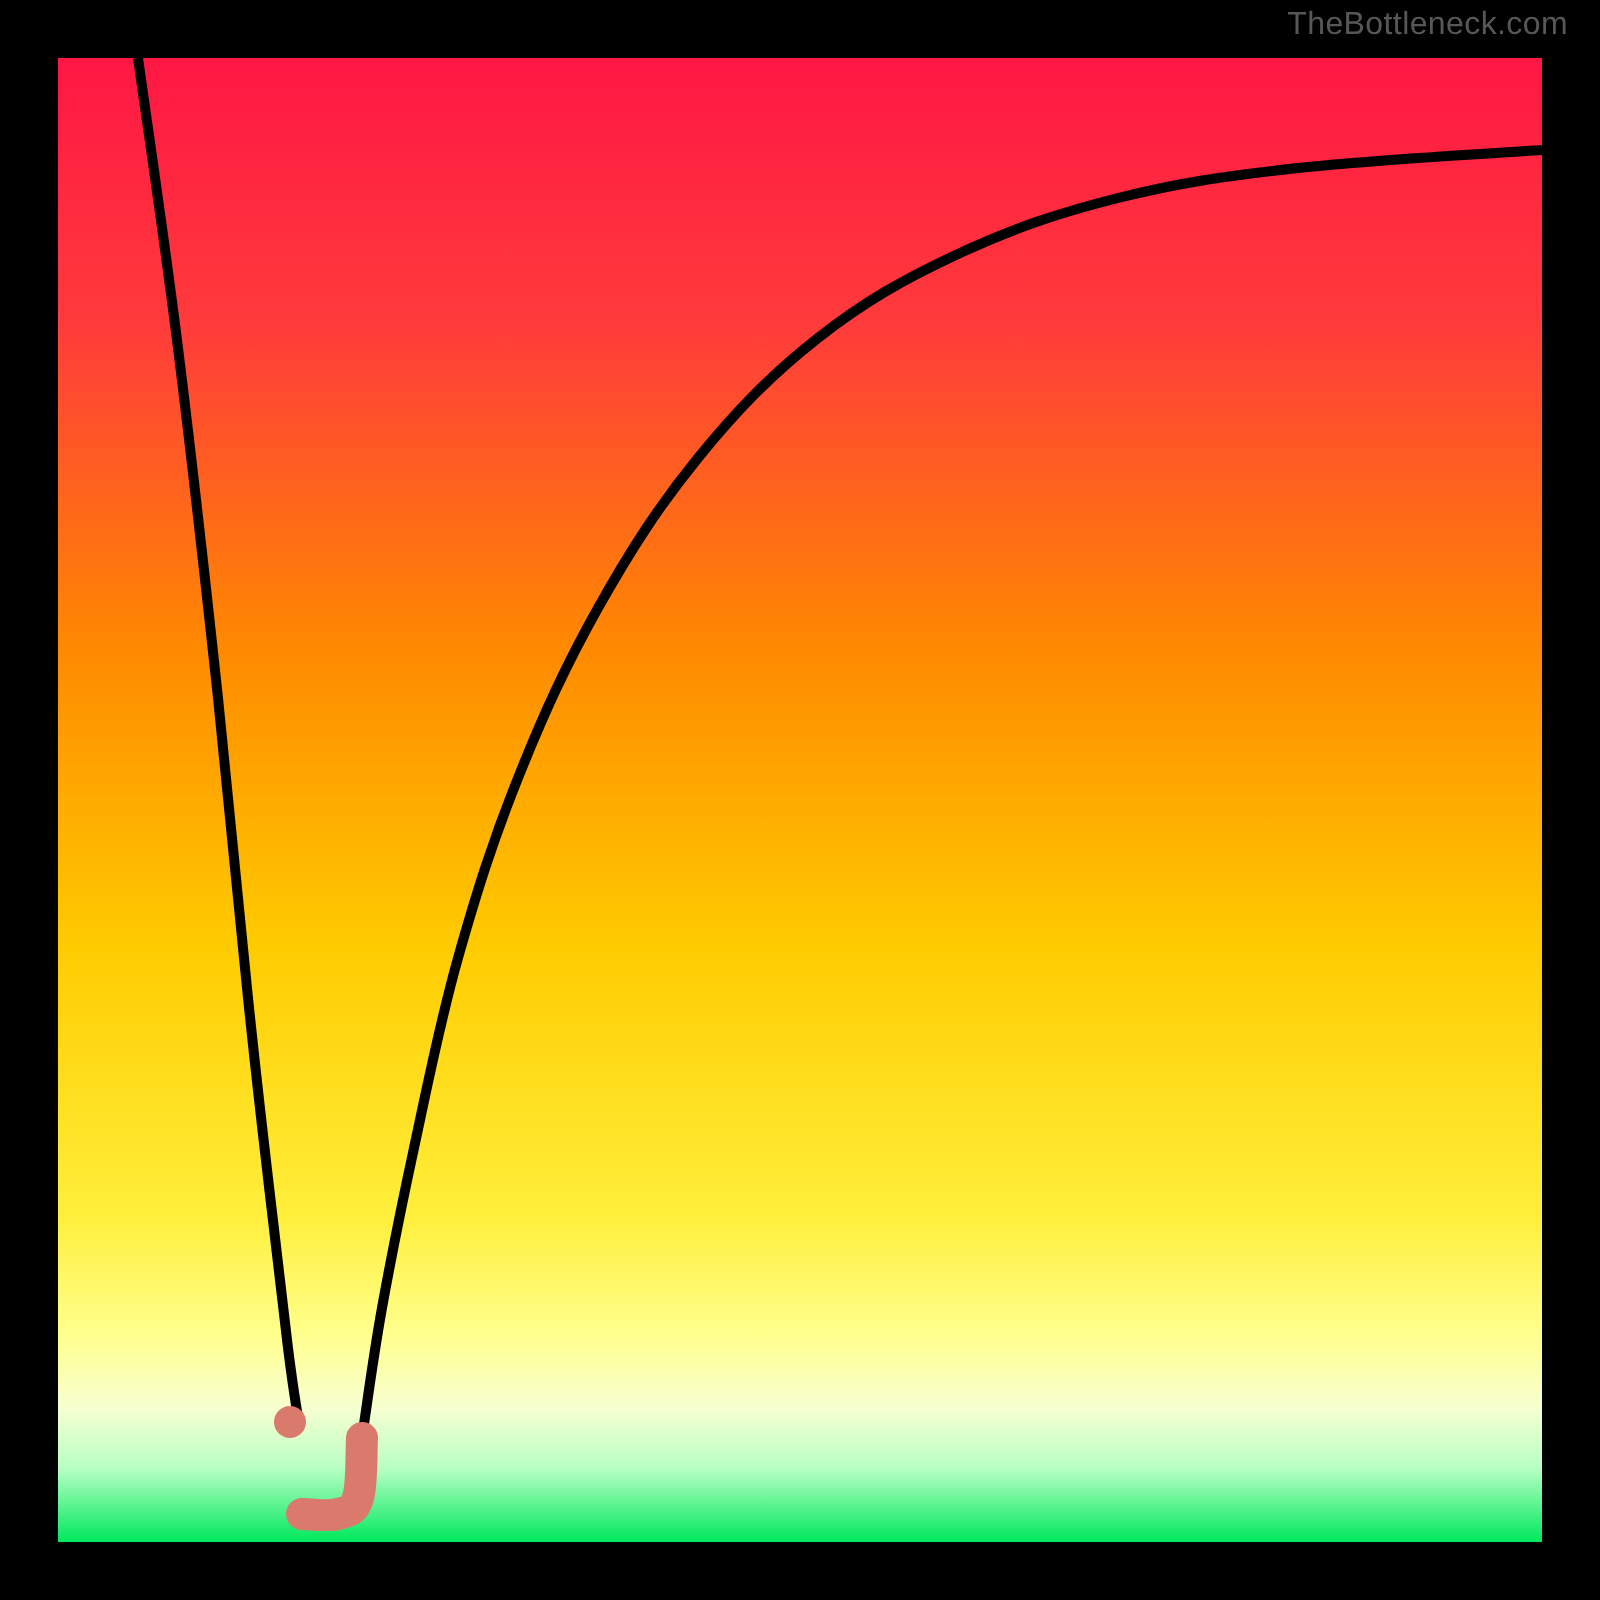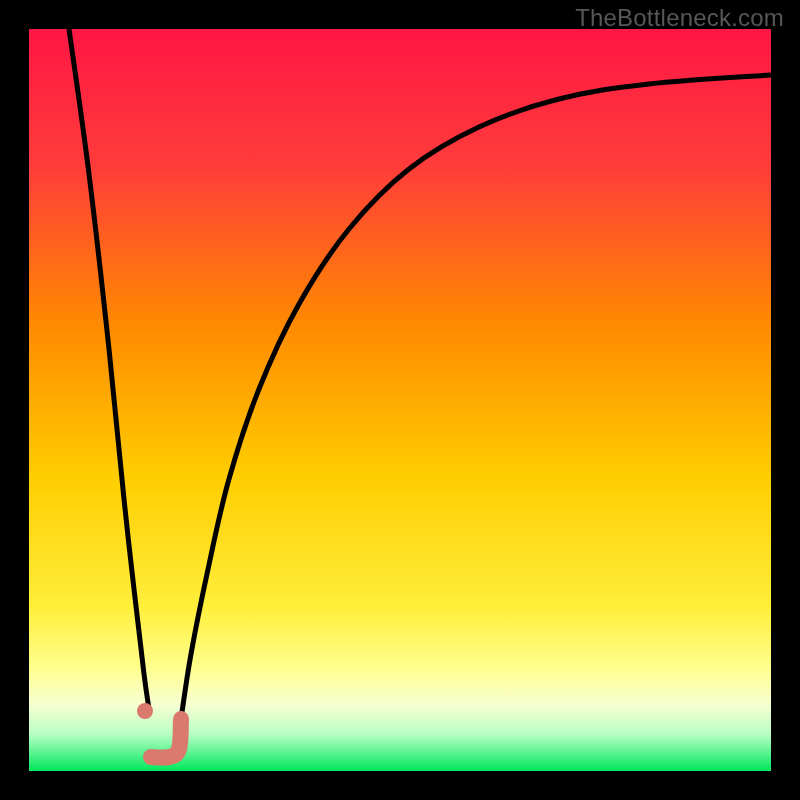--- a/index.html
+++ b/index.html
@@ -8,21 +8,21 @@
     position: relative;
     width: 800px;
     height: 800px;
     background: #000;
   }
   .watermark {
     position: absolute;
     top: 4px;
     right: 16px;
     font-family: Arial, Helvetica, sans-serif;
-    font-size: 24px;
+    font-size: 16px;
     font-weight: 500;
     color: #575757;
     letter-spacing: 0.2px;
   }
   .plot-area {
     position: absolute;
     left: 29px;
     top: 29px;
     width: 742px;
     height: 742px;

